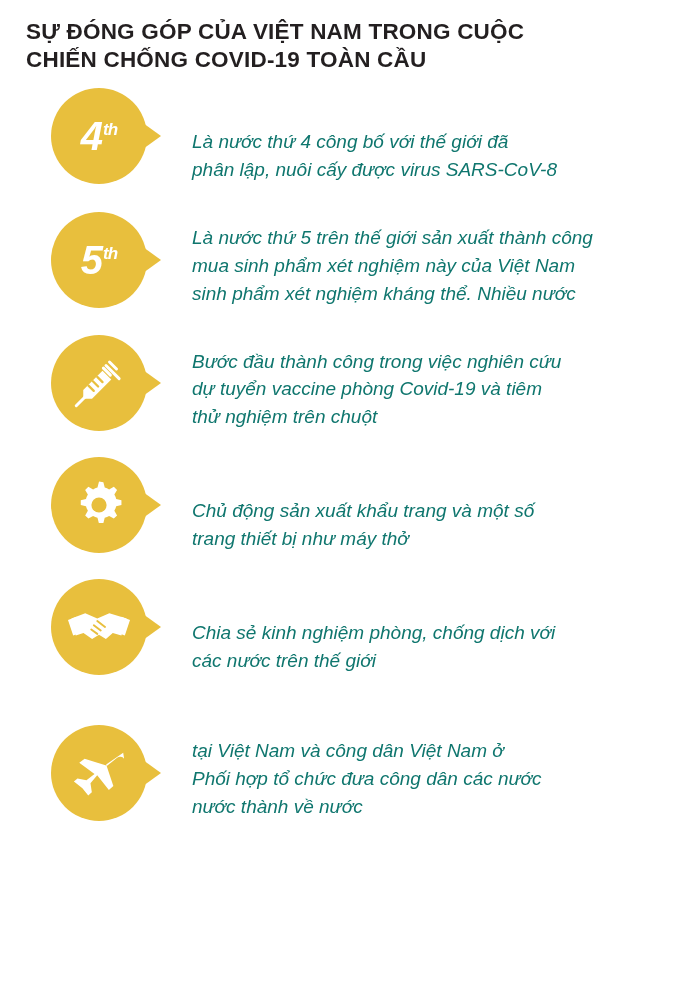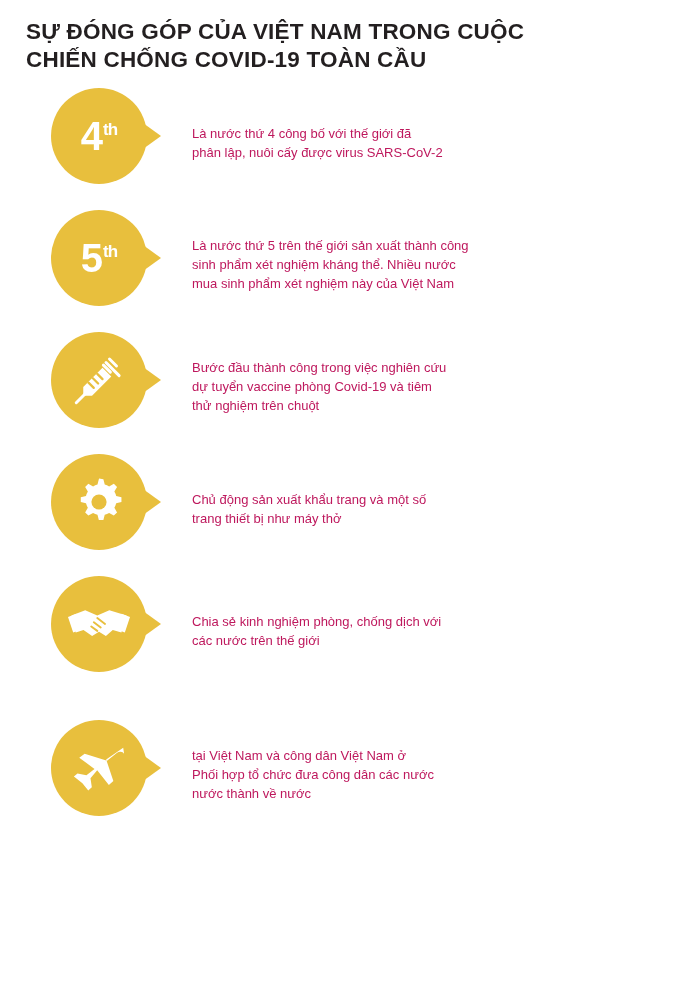--- a/index.html
+++ b/index.html
@@ -31,22 +31,23 @@
     margin: 0 0 14px 2px;
     max-width: 560px;
   }
   .items {
     position: relative;
     margin-top: 10px;
   }
   .item {
     position: relative;
     display: flex;
-    align-items: center;
+    align-items: flex-end;
     margin-bottom: 4px;
+    font-style: italic;
   }
   .badge-wrap {
     position: relative;
     width: 150px;
     flex: 0 0 150px;
     display: flex;
     justify-content: center;
   }
   .badge {
     position: relative;
@@ -87,23 +88,23 @@
     margin-left: 1px;
   }
   .icon svg {
     display: block;
   }
   .desc {
     flex: 1 1 auto;
     padding-top: 14px;
     padding-left: 18px;
     padding-right: 20px;
-    font-size: 13px;
+    font-size: 19px;
     line-height: 1.47;
-    color: #be185d;
+    color: #0f766e;
     max-width: 430px;
   }
   .desc .line {
     display: block;
     white-space: pre;
   }
   .spacer {
     height: 22px;
   }
 </style>
@@ -117,36 +118,36 @@
   <div class="items">
 
     <div class="item">
       <div class="badge-wrap">
         <div class="badge">
           <span class="rank"><span>4</span><sup>th</sup></span>
         </div>
       </div>
       <div class="desc">
         <span class="line">Là nước thứ 4 công bố với thế giới đã</span>
-        <span class="line">phân lập, nuôi cấy được virus SARS-CoV-2</span>
+        <span class="line">phân lập, nuôi cấy được virus SARS-CoV-8</span>
       </div>
     </div>
 
     <div class="spacer"></div>
 
     <div class="item">
       <div class="badge-wrap">
         <div class="badge">
           <span class="rank"><span>5</span><sup>th</sup></span>
         </div>
       </div>
       <div class="desc">
         <span class="line">Là nước thứ 5 trên thế giới sản xuất thành công</span>
+        <span class="line">mua sinh phẩm xét nghiệm này của Việt Nam</span>
         <span class="line">sinh phẩm xét nghiệm kháng thể. Nhiều nước</span>
-        <span class="line">mua sinh phẩm xét nghiệm này của Việt Nam</span>
       </div>
     </div>
 
     <div class="spacer"></div>
 
     <div class="item">
       <div class="badge-wrap">
         <div class="badge">
           <span class="icon">
             <svg width="56" height="56" viewBox="0 0 64 64" fill="none">

